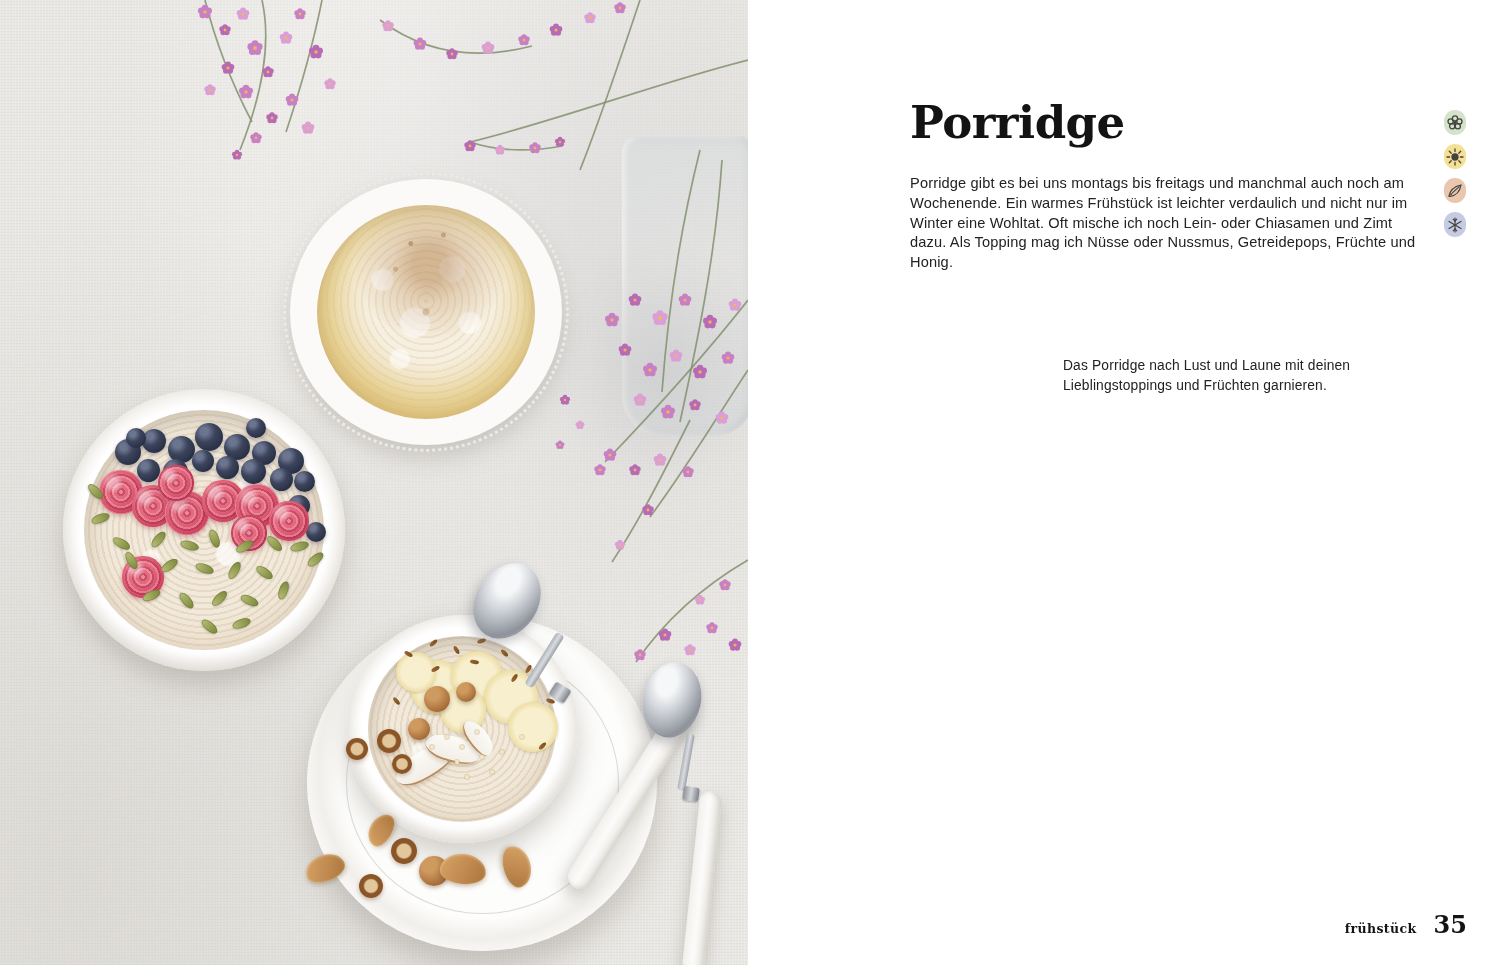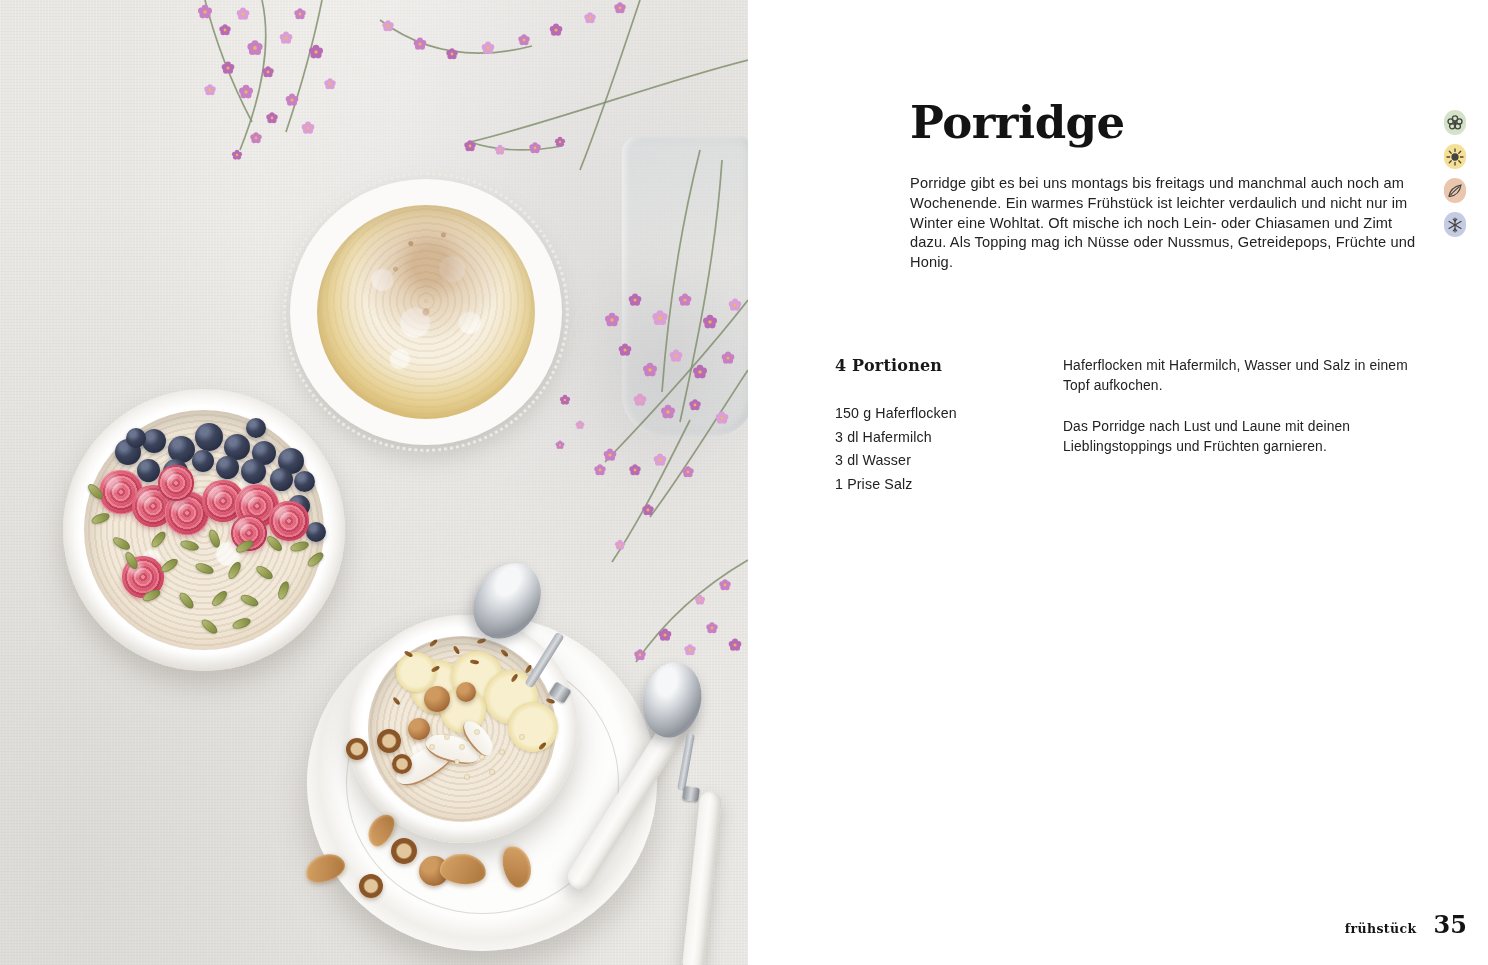--- a/index.html
+++ b/index.html
@@ -806,32 +806,22 @@
             <line x1="10.8" y1="3.2" x2="9" y2="5"></line>
           <line x1="7.2" y1="14.8" x2="9" y2="13"></line>
             <line x1="10.8" y1="14.8" x2="9" y2="13"></line>
         </svg>
       </span>
     </aside>
 
     <h1 class="title">Porridge</h1>
     <p class="intro">Porridge gibt es bei uns montags bis freitags und manchmal auch noch am Wochenende. Ein warmes Frühstück ist leichter verdaulich und nicht nur im Winter eine Wohltat. Oft mische ich noch Lein- oder Chiasamen und Zimt dazu. Als Topping mag ich Nüsse oder Nussmus, Getreidepops, Früchte und Honig.</p>
 
-    <div class="col-ing">
-      <h3 class="colhead">4 Portionen</h3>
-      <ul class="ing-list">
-        <li>150 g Haferflocken</li>
-        <li>3 dl Hafermilch</li>
-        <li>3 dl Wasser</li>
-        <li>1 Prise Salz</li>
-      </ul>
-    </div>
 
     <div class="col-prep">
-      <p class="step">Haferflocken mit Hafermilch, Wasser und Salz in einem Topf aufkochen.</p>
       <p class="step">Das Porridge nach Lust und Laune mit deinen Lieblingstoppings und Früchten garnieren.</p>
     </div>
 
     <footer class="pagefoot">
       <span class="chapter">frühstück</span>
       <span class="pagenum">35</span>
     </footer>
   </section>
 </div>
 

